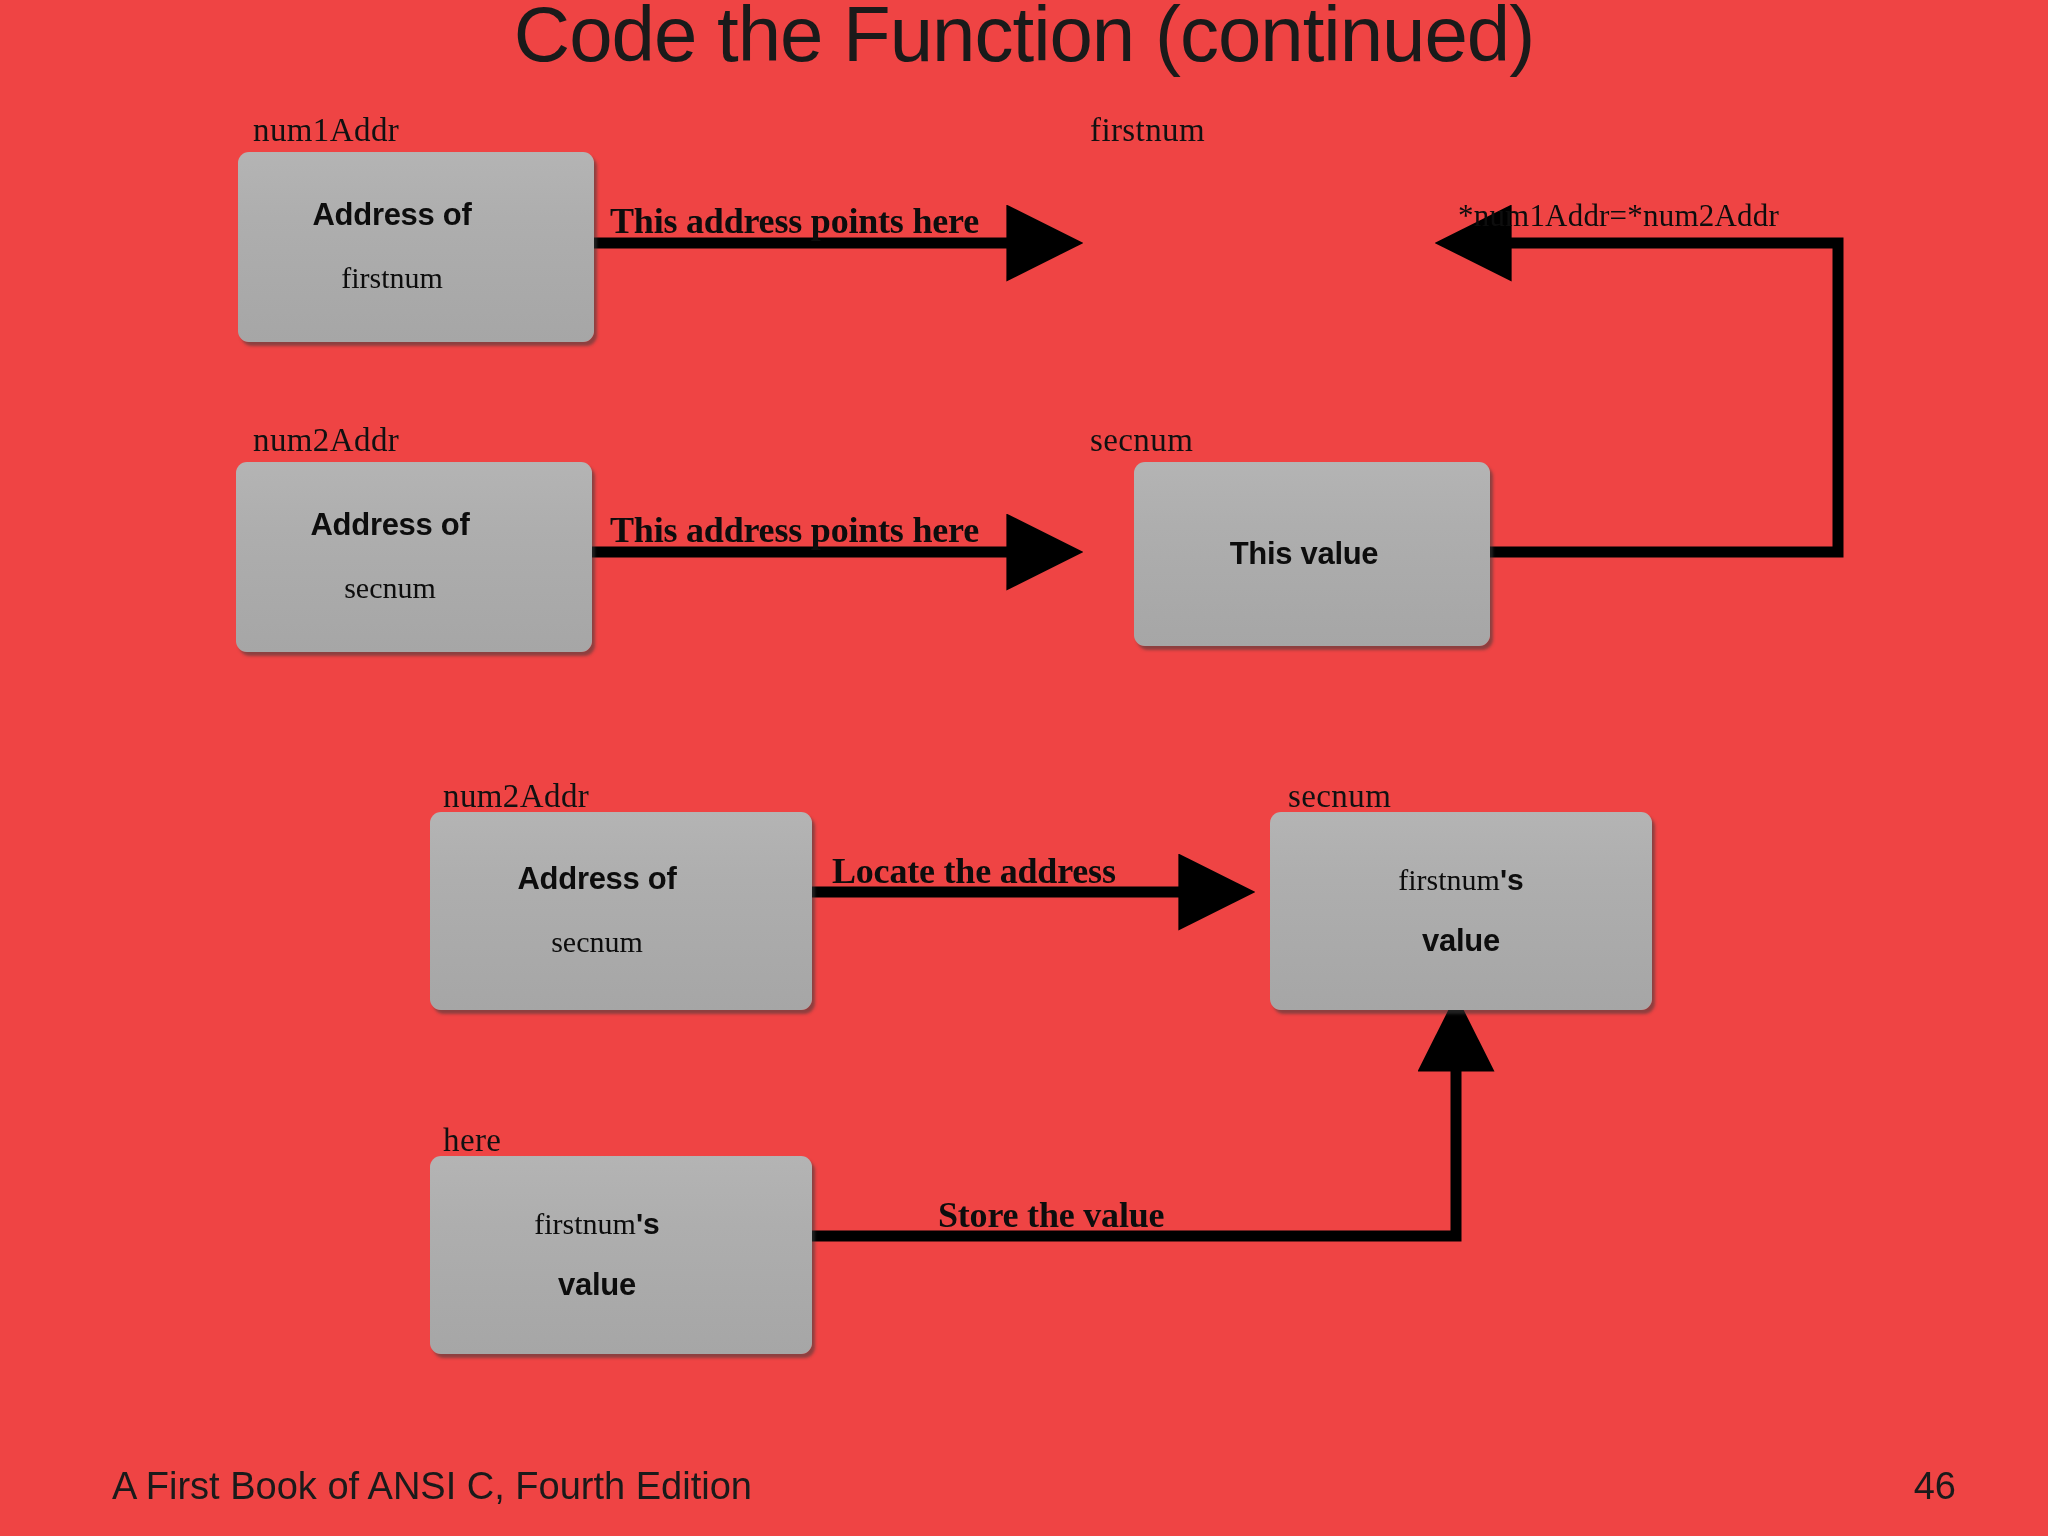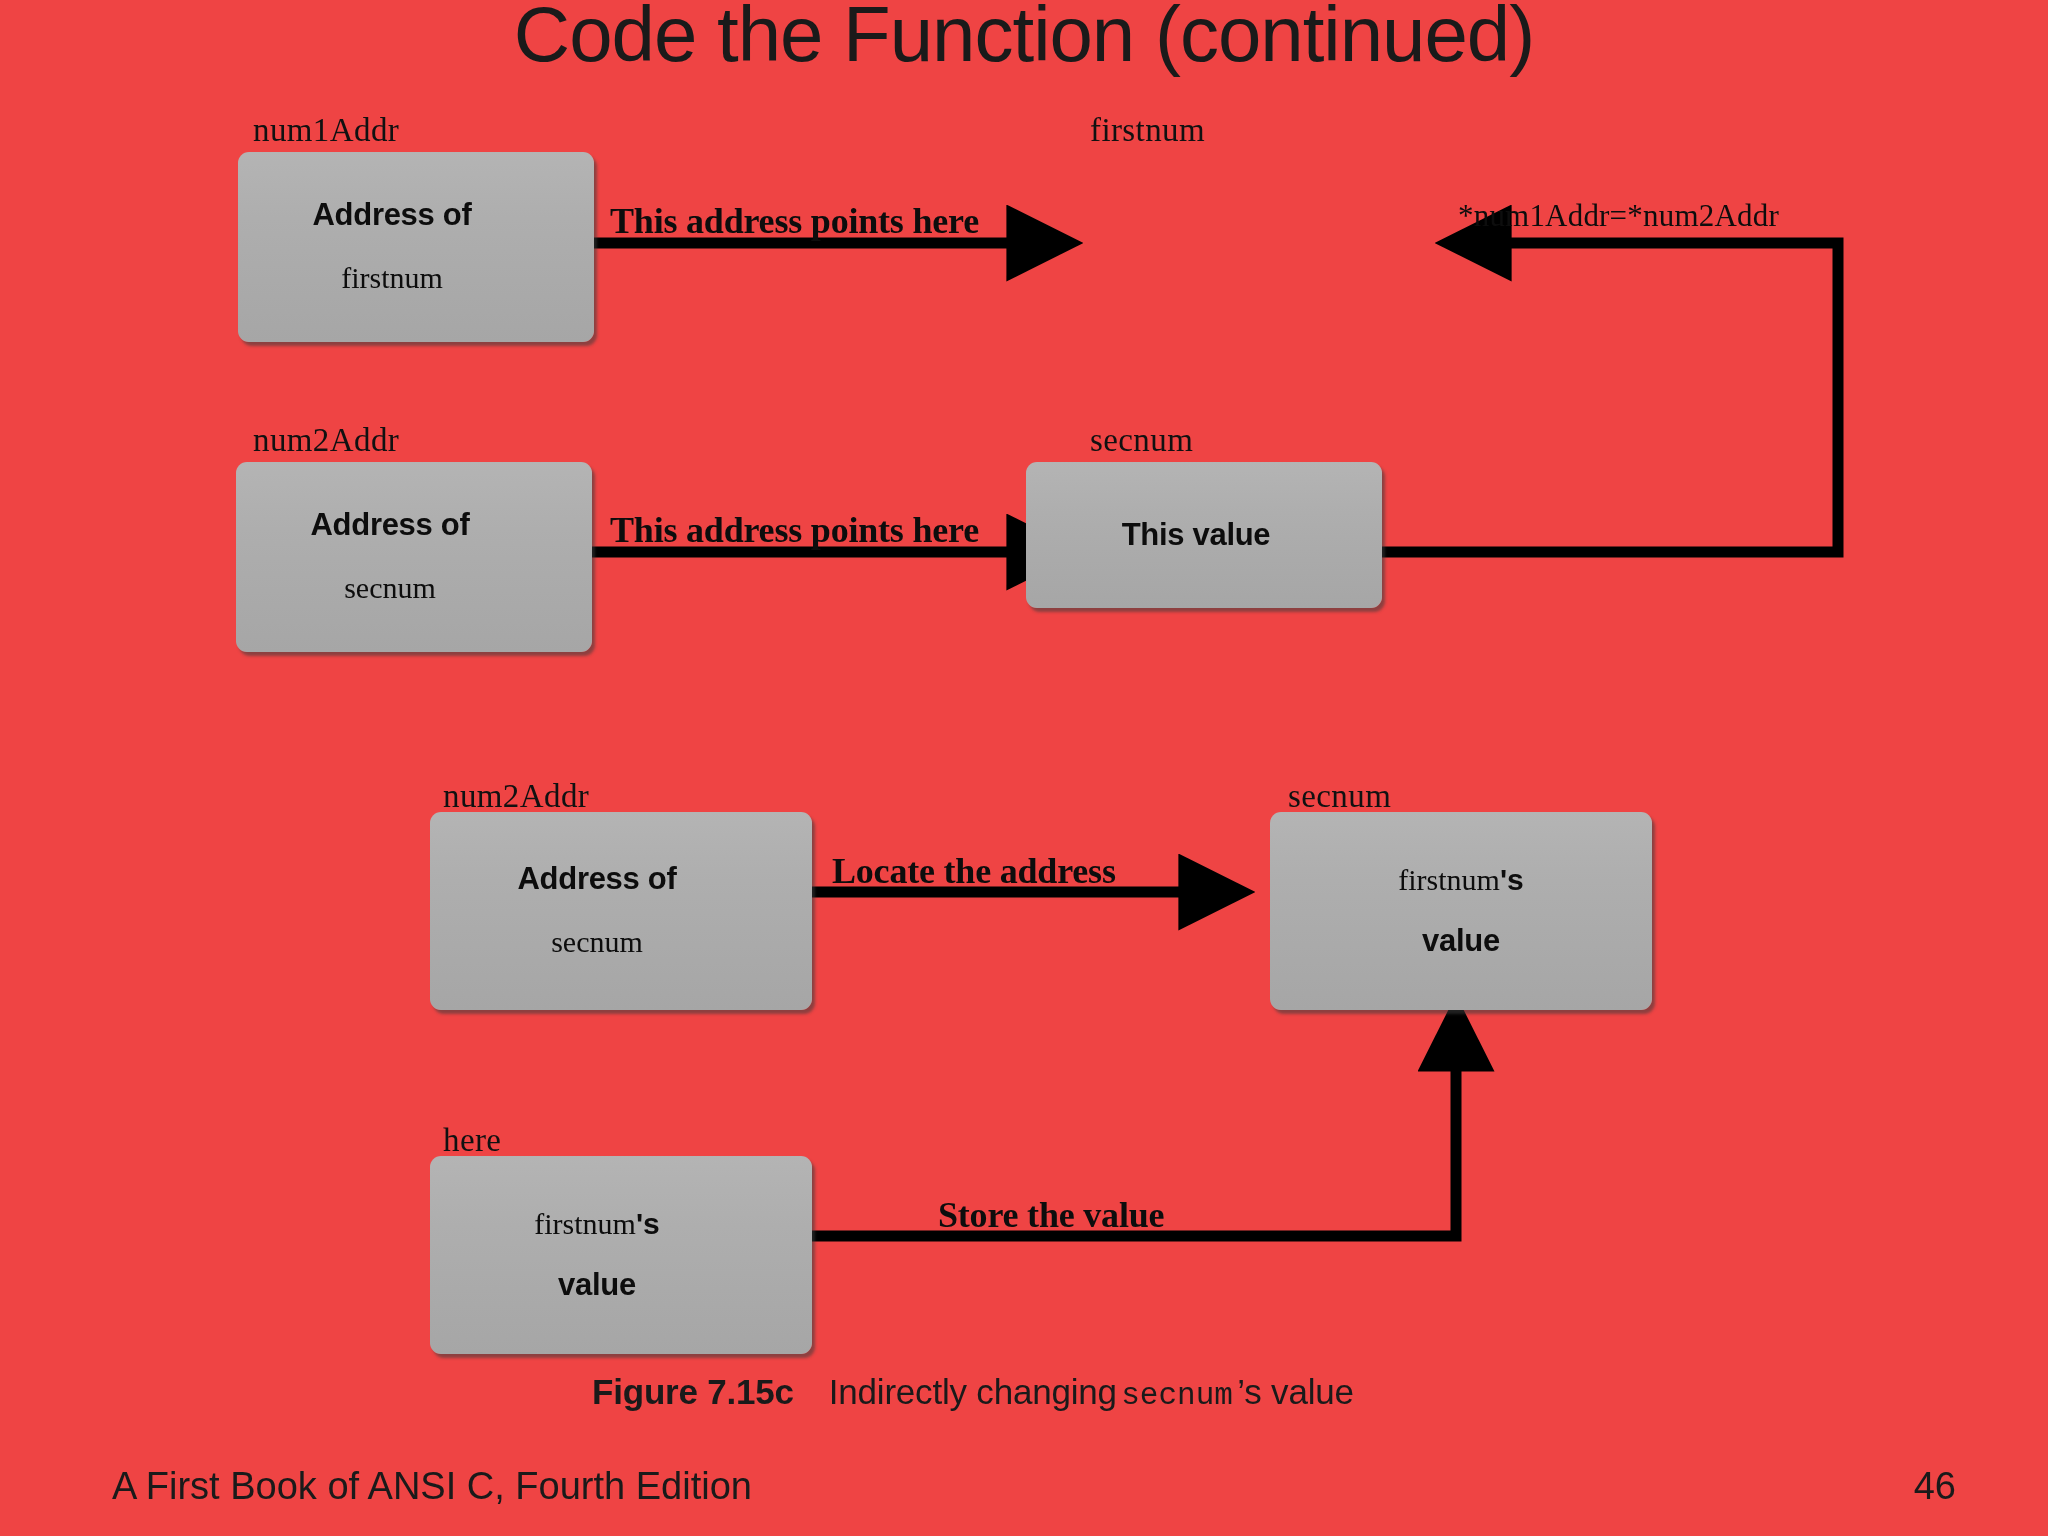--- a/index.html
+++ b/index.html
@@ -199,21 +199,21 @@
 
     <div class="varname" style="left:1090px; top:112px;">firstnum</div>
 
     <div class="varname" style="left:253px; top:422px;">num2Addr</div>
     <div class="mbox" style="left:236px; top:462px; width:356px; height:190px;">
       <div class="line-bold offset-left">Address of</div>
       <div class="line-mono offset-left">secnum</div>
     </div>
 
     <div class="varname" style="left:1090px; top:422px;">secnum</div>
-    <div class="mbox" style="left:1026px; top:462px; width:356px; height:146px;padding-left:12px;">
+    <div class="mbox" style="left:1134px; top:462px; width:356px; height:184px;padding-left:12px;">
       <div class="line-bold offset-left-sm">This value</div>
     </div>
 
     <div class="arrow-label" style="left:610px; top:200px;">This address points here</div>
     <div class="arrow-label serif" style="left:1458px; top:198px;">*num1Addr=*num2Addr</div>
     <div class="arrow-label" style="left:610px; top:509px;">This address points here</div>
 
   </div>
 
   <div class="figure-area" style="left:0; top:0; width:2048px; height:1420px;">
@@ -236,25 +236,18 @@
     <div class="mbox" style="left:430px; top:1156px; width:382px; height:198px;">
       <div class="mixed offset-left">
         <span class="ser">firstnum</span><span class="bld">'s</span>
       </div>
       <div class="line-bold offset-left">value</div>
     </div>
 
     <div class="arrow-label" style="left:832px; top:850px;">Locate the address</div>
     <div class="arrow-label" style="left:938px; top:1194px;">Store the value</div>
 
-    <div class="caption" style="left:592px; top:1372px;">
-      <span class="cap-num">Figure 7.15c</span>
-      <span style="display:inline-block;width:26px;"></span>
-      <span class="cap-text">Indirectly changing</span>
-      <span class="cap-code">secnum</span>
-      <span class="cap-text">’s value</span>
-    </div>
   </div>
 
   <div class="footer-left">A First Book of ANSI C, Fourth Edition</div>
   <div class="footer-right">46</div>
 
 </div>
 
 </body></html>

